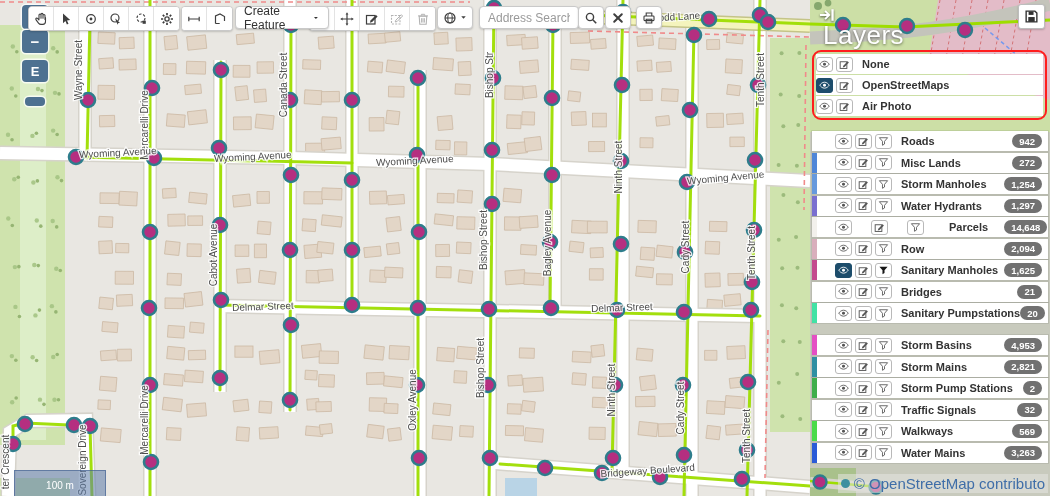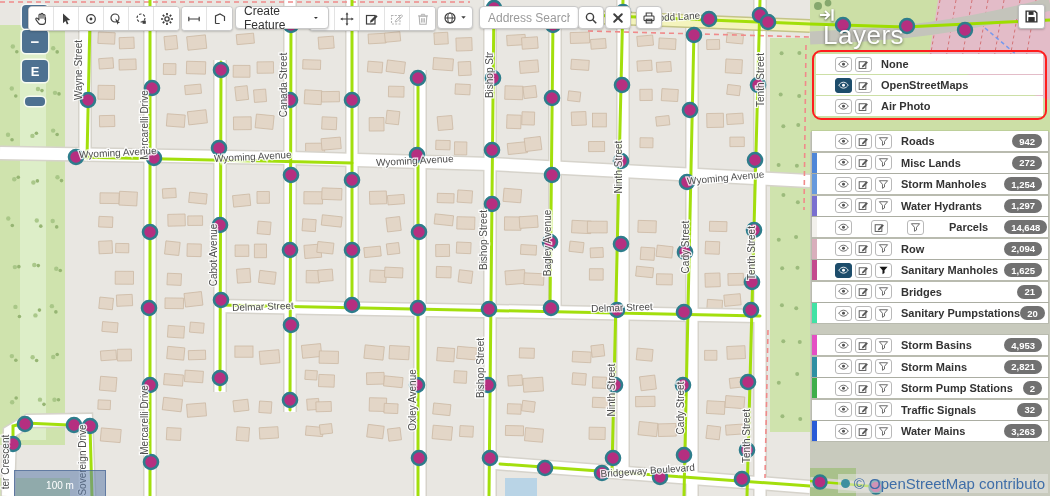--- a/index.html
+++ b/index.html
@@ -48,21 +48,21 @@
   #panel-collapse svg { width:18px; height:18px; filter:drop-shadow(0 1px 1px rgba(0,0,0,.6)); }
   #panel-title { position:absolute; left:13px; top:20px; font-size:26px; color:#fff;
                  text-shadow:0 1px 3px rgba(0,0,0,.55); letter-spacing:.5px; }
   #save-btn { position:absolute; right:5px; top:4px; width:27px; height:25px; background:#fff;
               border:1px solid #bdbdbd; border-radius:3px; display:flex; align-items:center;
               justify-content:center; color:#333; cursor:pointer; box-shadow:0 1px 2px rgba(0,0,0,.2); }
   #save-btn svg { width:15px; height:15px; }
 
   #basemap-box { position:absolute; left:2px; top:50px; width:235px; border:2.5px solid #ff1d1d;
                  border-radius:9px; padding:2px; background:transparent; }
-  .bm-row { display:flex; align-items:center; height:20px; background:#fff; margin-bottom:1px; padding-left:19px; }
+  .bm-row { display:flex; align-items:center; height:20px; background:#fff; margin-bottom:1px; padding-left:0; }
   .bm-row:last-child { margin-bottom:0; }
 
   #layer-list { position:absolute; left:2px; top:131px; width:236px; }
   .ly-row { display:flex; align-items:center; height:20px; background:#fff; margin-bottom:1.5px;
             border-left:5px solid #fff; padding-left:18px; box-shadow:0 0 0 1px rgba(0,0,0,.07); }
 
   .mini-btn { width:17px; height:15px; min-width:17px; background:#fff; border:1px solid #b9b9b9;
               border-radius:3px; display:flex; align-items:center; justify-content:center;
               color:#555; margin-right:3px; cursor:pointer; padding:0; }
   .mini-btn svg { width:11px; height:11px; }
@@ -1021,20 +1021,41 @@
             </svg>
           </button>
           <button class="mini-btn">
             <svg viewBox="0 0 14 14">
               <path d="M1.8 2.2h10.4L8.3 6.8v3.4L5.7 11.8V6.8z" fill="none" stroke="currentColor" stroke-width="1.1"></path>
             </svg>
           </button>
           <span class="row-label">Traffic Signals</span>
           <span class="row-count">32</span>
         </div>
+        <div class="ly-row" style="border-left-color: rgb(74, 219, 74);">
+          <button class="mini-btn">
+            <svg viewBox="0 0 14 14">
+              <path d="M7 2.8C4.1 2.8 1.9 5.1 1 6.6c.9 1.5 3.1 3.8 6 3.8s5.1-2.3 6-3.8C12.1 5.1 9.9 2.8 7 2.8z" fill="none" stroke="currentColor" stroke-width="1.1"></path>
+              <circle cx="7" cy="6.6" r="1.9" fill="currentColor"></circle>
+            </svg>
+          </button>
+          <button class="mini-btn">
+            <svg viewBox="0 0 14 14">
+              <rect x="1.5" y="3.5" width="8.5" height="8.5" fill="none" stroke="currentColor" stroke-width="1.2"></rect>
+              <path d="M5.5 8.5 11 3l1.6 1.6-5.5 5.5-2.3.7z" fill="currentColor"></path>
+            </svg>
+          </button>
+          <button class="mini-btn">
+            <svg viewBox="0 0 14 14">
+              <path d="M1.8 2.2h10.4L8.3 6.8v3.4L5.7 11.8V6.8z" fill="none" stroke="currentColor" stroke-width="1.1"></path>
+            </svg>
+          </button>
+          <span class="row-label">Walkways</span>
+          <span class="row-count">569</span>
+        </div>
         <div class="ly-row" style="border-left-color: rgb(42, 91, 215);">
           <button class="mini-btn">
             <svg viewBox="0 0 14 14">
               <path d="M7 2.8C4.1 2.8 1.9 5.1 1 6.6c.9 1.5 3.1 3.8 6 3.8s5.1-2.3 6-3.8C12.1 5.1 9.9 2.8 7 2.8z" fill="none" stroke="currentColor" stroke-width="1.1"></path>
               <circle cx="7" cy="6.6" r="1.9" fill="currentColor"></circle>
             </svg>
           </button>
           <button class="mini-btn">
             <svg viewBox="0 0 14 14">
               <rect x="1.5" y="3.5" width="8.5" height="8.5" fill="none" stroke="currentColor" stroke-width="1.2"></rect>

